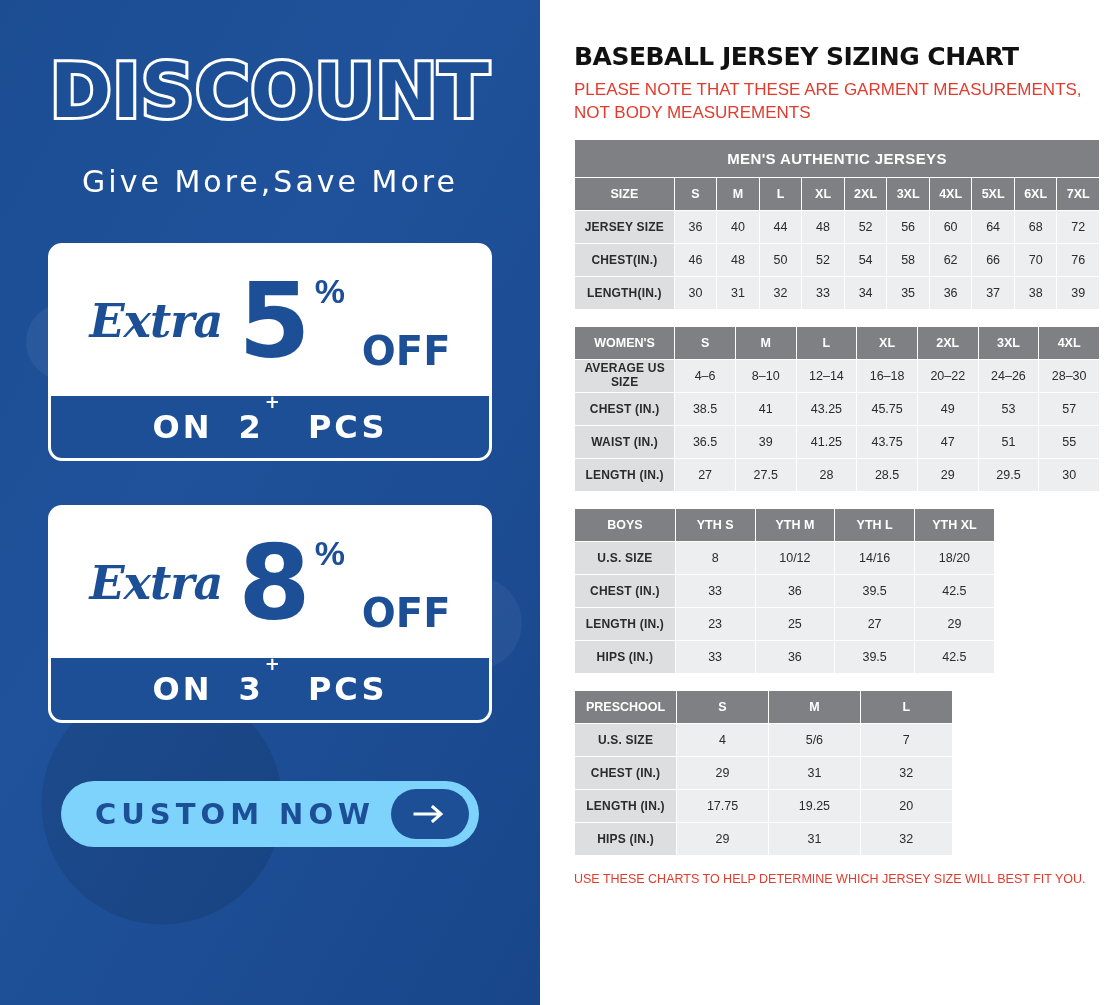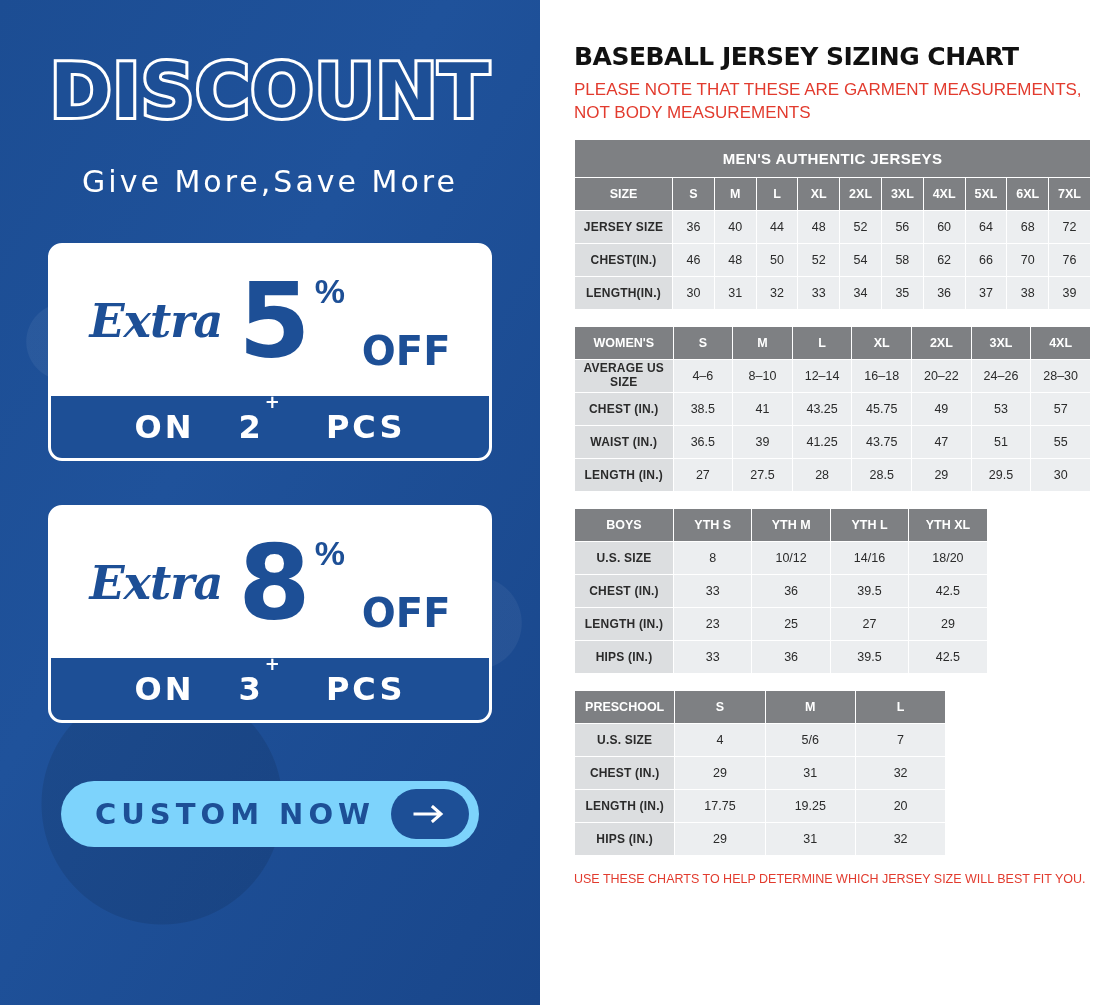--- a/index.html
+++ b/index.html
@@ -115,21 +115,21 @@
     margin-left: 17px;
     font-family: "DejaVu Sans", sans-serif;
   }
   .offer-bottom {
     background: #1d4f96;
     color: #ffffff;
     height: 62px;
     display: flex;
     align-items: center;
     justify-content: center;
-    gap: 44px;
+    gap: 26px;
     font-size: 32px;
     font-weight: 700;
     letter-spacing: 3px;
     font-family: "DejaVu Sans", sans-serif;
   }
   .offer-qty { position: relative; display: inline-block; }
   .offer-qty sup { font-size: 18px; top: -18px; position: relative; left: 1px; }
 
   
   .custom-btn {
@@ -157,21 +157,21 @@
     border-radius: 26px;
     display: flex;
     align-items: center;
     justify-content: center;
   }
   .custom-arrow svg { display: block; }
 
   
   .charts {
     flex: 1 1 auto;
-    padding: 42px 25px 0 34px;
+    padding: 42px 16px 0 34px;
     background: #ffffff;
     position: relative;
   }
   .chart-title {
     font-family: "DejaVu Sans", sans-serif;
     font-weight: 700;
     font-size: 25px;
     color: #111111;
     letter-spacing: -0.5px;
     margin: 0 0 8px 0;

